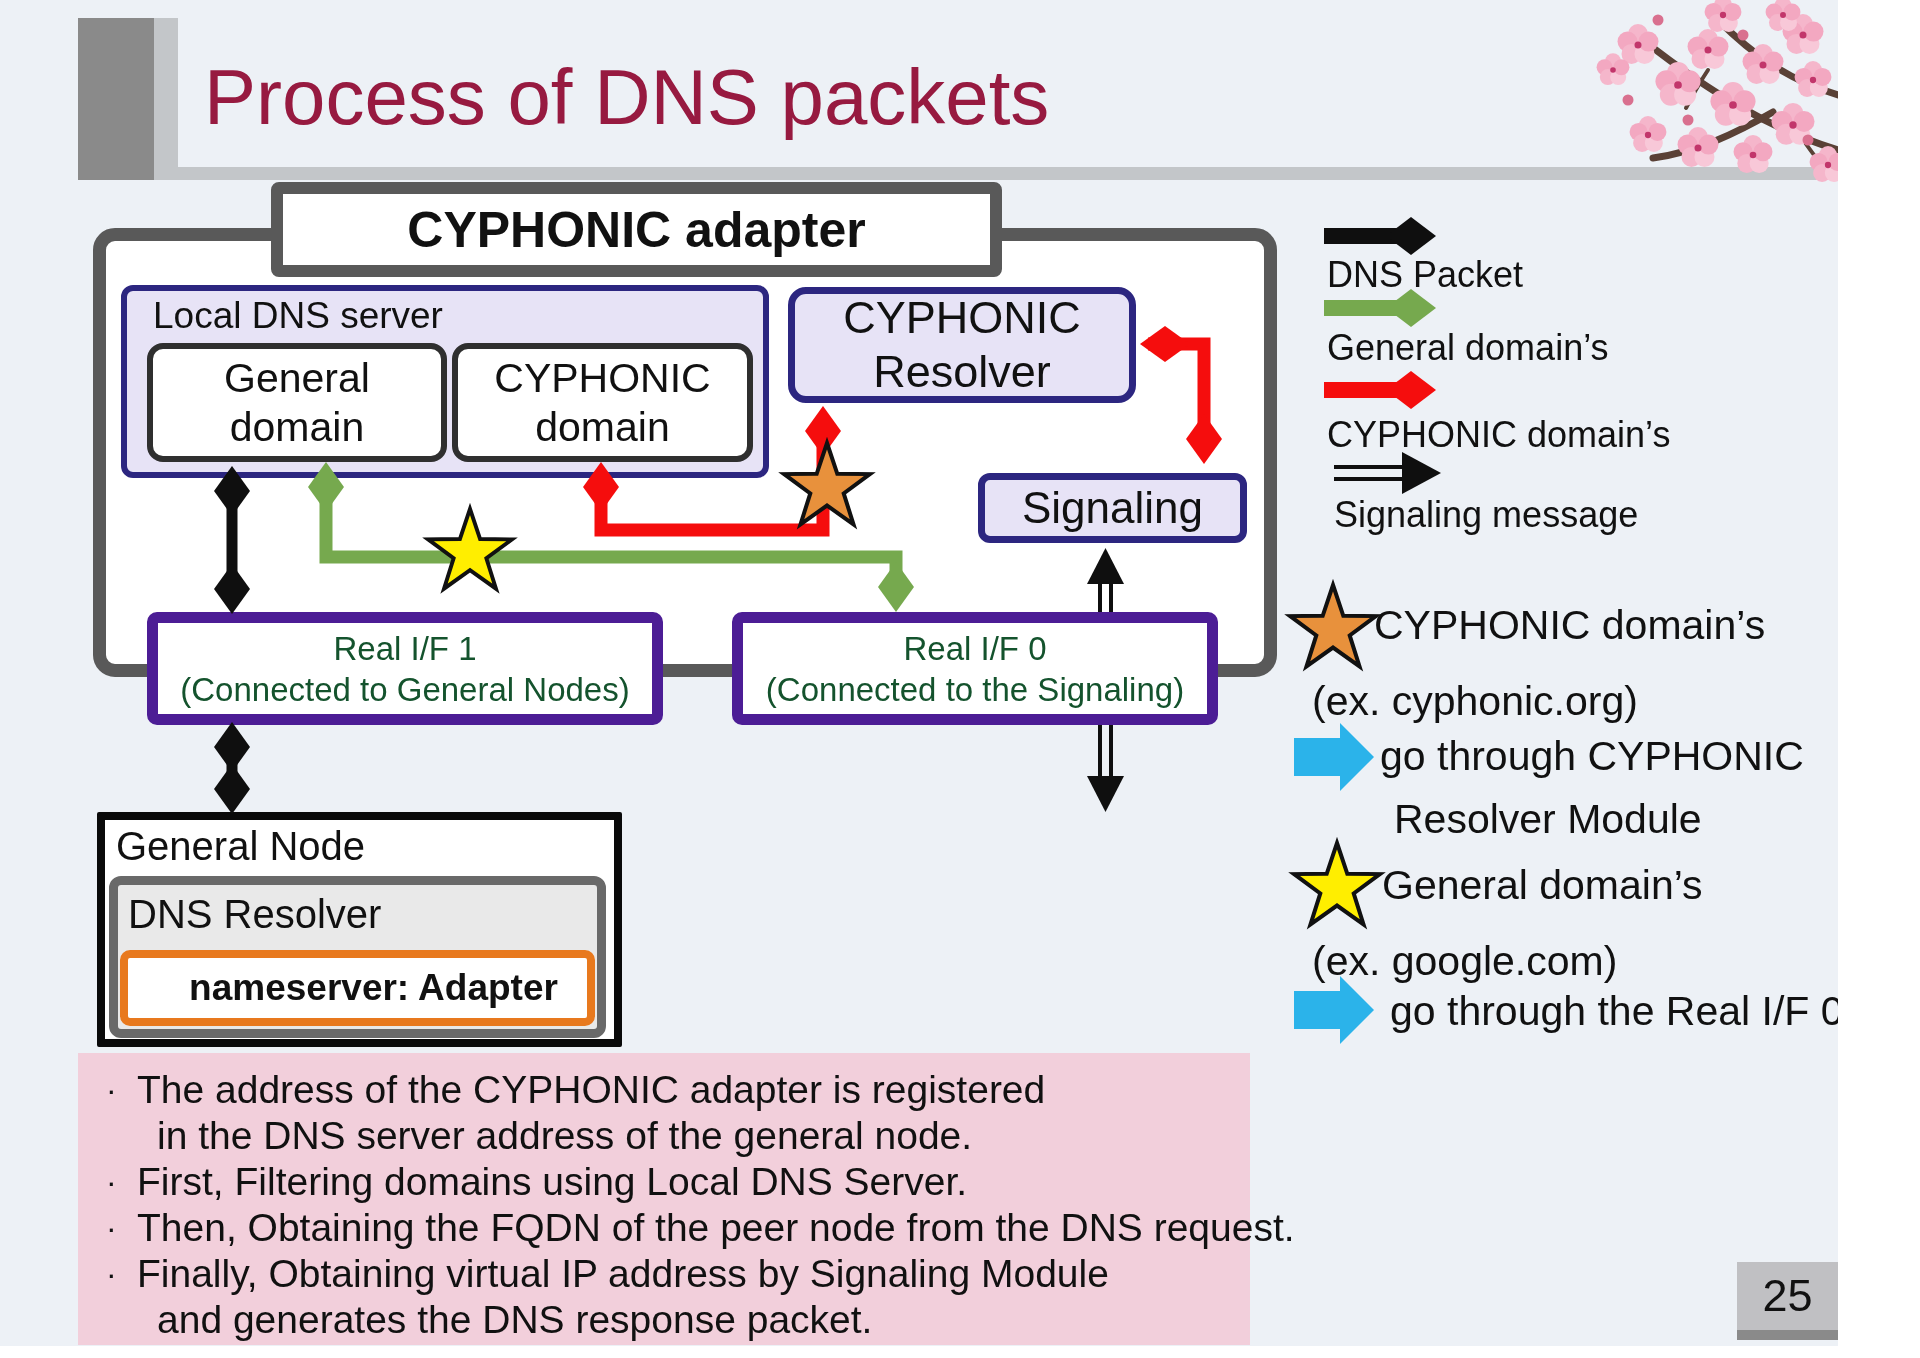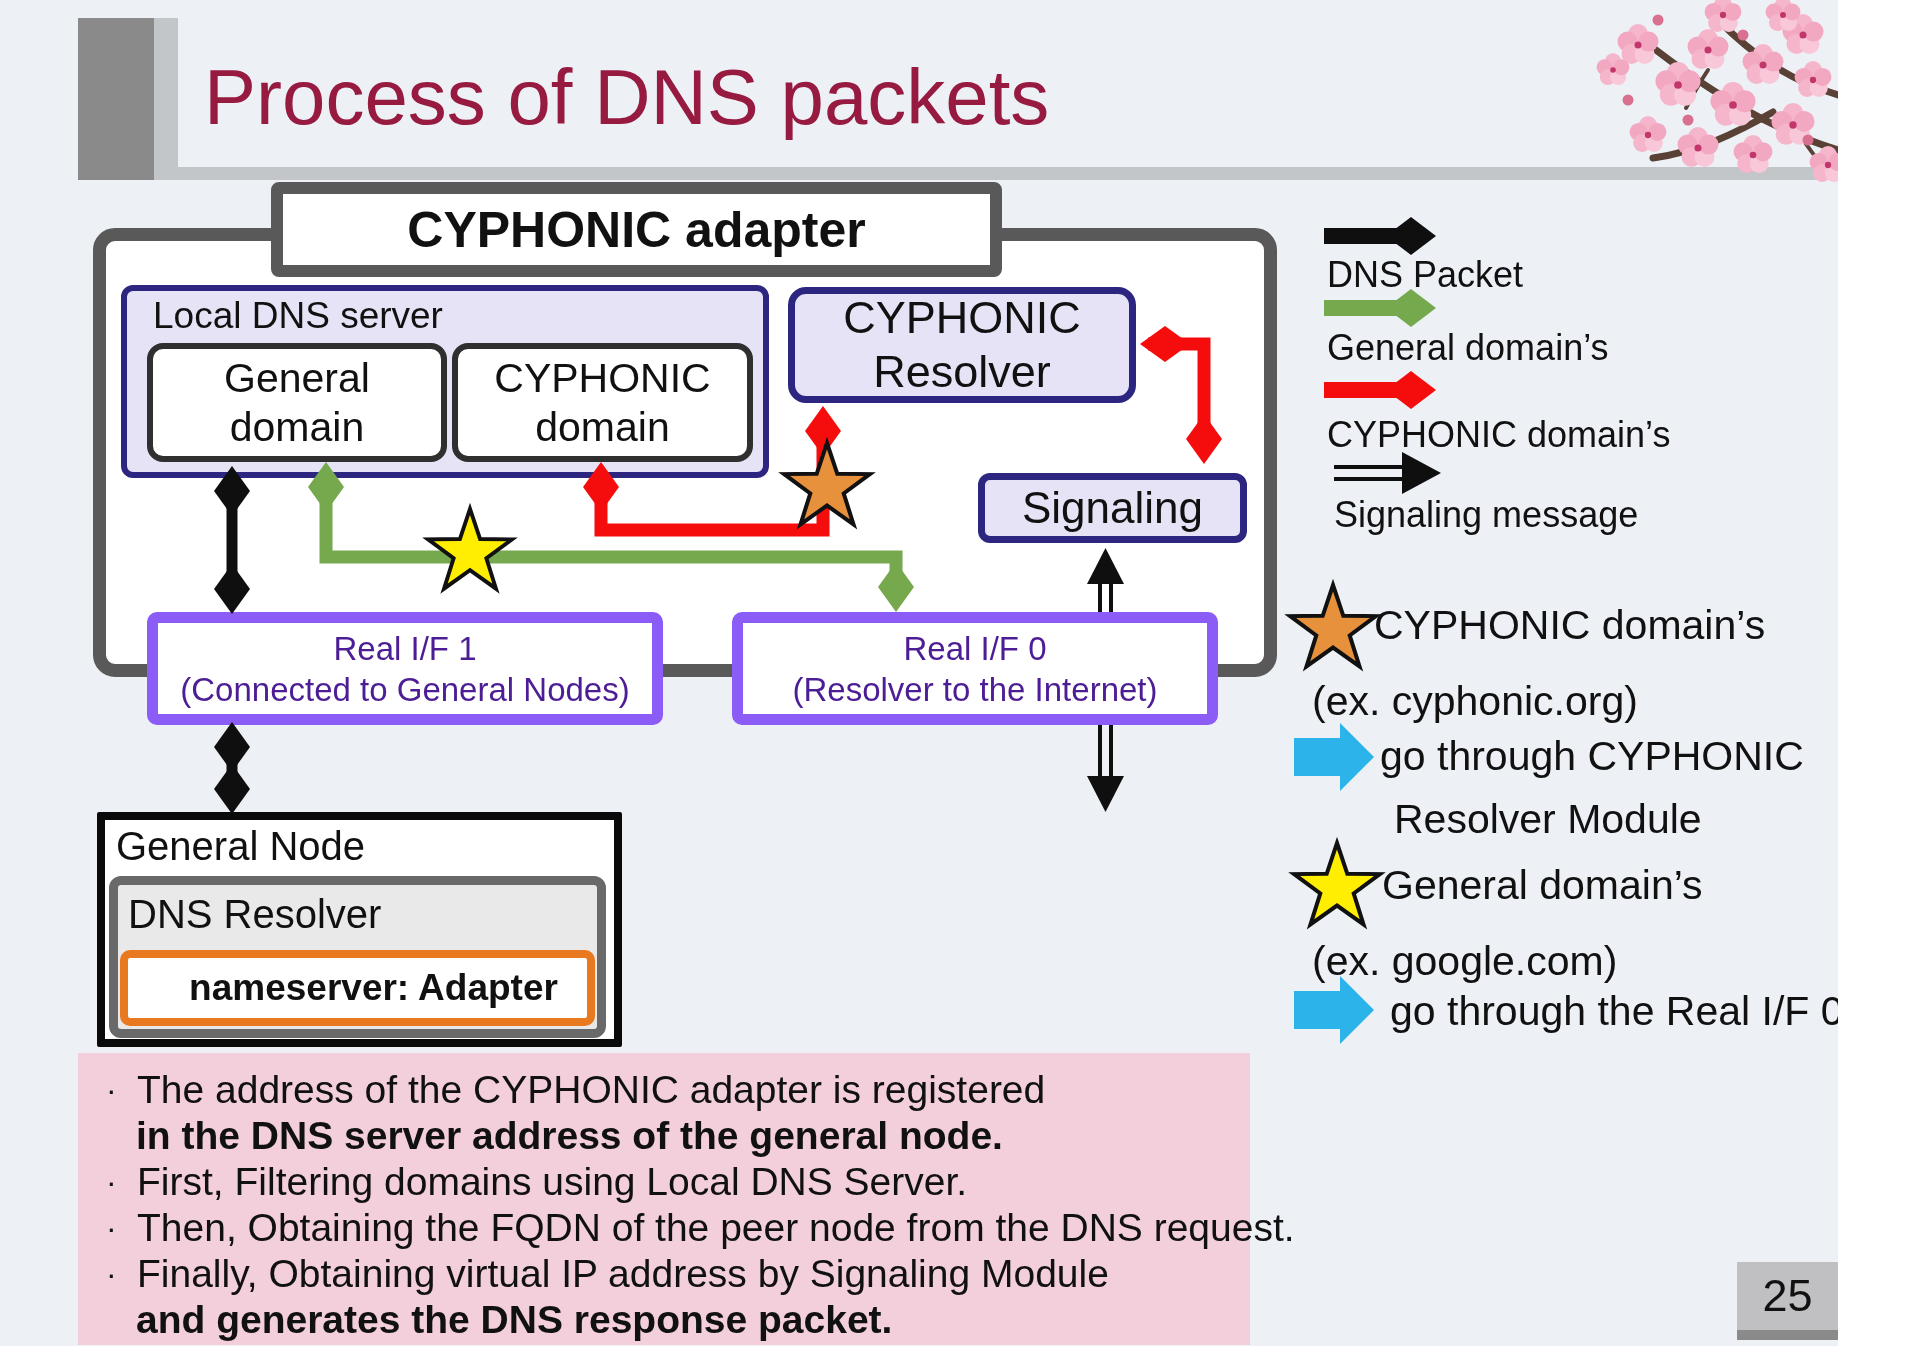--- a/index.html
+++ b/index.html
@@ -16,37 +16,37 @@
   
   #adapter-box{left:93px;top:228px;width:1184px;height:449px;border:13px solid #595959;border-radius:22px;background:#ffffff;}
   #adapter-title{left:271px;top:182px;width:731px;height:95px;border:12px solid #595959;border-radius:8px;font-size:50px;font-weight:bold;color:#111;z-index:3;}
   .lav{background:#e7e3f6;border:7px solid #2c2680;}
   #local-dns{left:121px;top:285px;width:648px;height:193px;border-radius:12px;border-width:6px;z-index:2;}
   #local-dns-label{left:153px;top:295px;font-size:37px;color:#111;z-index:3;}
   #general-domain{left:147px;top:343px;width:300px;height:119px;border:6px solid #2f2f2f;border-radius:16px;font-size:41px;line-height:49px;color:#111;z-index:3;}
   #cyphonic-domain{left:452px;top:343px;width:301px;height:119px;border:6px solid #2f2f2f;border-radius:16px;font-size:41px;line-height:49px;color:#111;z-index:3;}
   #resolver-box{left:788px;top:287px;width:348px;height:116px;border-radius:18px;font-size:45px;line-height:54px;color:#111;z-index:2;}
   #signaling-box{left:978px;top:473px;width:269px;height:70px;border-radius:12px;font-size:44px;color:#111;z-index:2;}
-  .realif{border:11px solid #8b5cf6;border-radius:10px;font-size:33px;line-height:41px;color:#4c1d95;z-index:2;}
+  .realif{border:11px solid #4c1d95;border-radius:10px;font-size:33px;line-height:41px;color:#14532d;z-index:2;}
   #real-if1{left:147px;top:612px;width:516px;height:113px;}
   #real-if0{left:732px;top:612px;width:486px;height:113px;}
   #general-node{left:97px;top:812px;width:525px;height:235px;border:8px solid #0a0a0a;border-radius:2px;z-index:2;}
   #general-node-label{left:116px;top:824px;font-size:40px;color:#111;z-index:3;}
   #dns-resolver{left:109px;top:876px;width:497px;height:162px;background:#e9e9e9;border:9px solid #696969;border-radius:12px;z-index:3;}
   #dns-resolver-label{left:128px;top:892px;font-size:40px;color:#111;z-index:4;}
   #nameserver-box{left:120px;top:950px;width:475px;height:76px;border:8px solid #e8791e;border-radius:10px;font-size:37px;font-weight:bold;color:#111;z-index:4;padding-left:32px;}
   #internet-box{left:749px;top:815px;width:526px;height:80px;border:8px dashed #0a0a0a;font-size:47px;font-weight:bold;color:#111;z-index:2;}
   
   .legend-label{position:absolute;font-size:36px;color:#111;white-space:nowrap;}
   .note-text{position:absolute;font-size:41px;color:#111;white-space:nowrap;}
   
   #notes-panel{left:78px;top:1053px;width:1172px;height:292px;background:#f2cfdb;z-index:2;padding-top:14px;}
   .note-line{position:relative;padding-left:59px;font-size:39px;line-height:46px;color:#111;white-space:nowrap;}
   .note-line .bullet{position:absolute;left:28px;top:0px;font-size:32px;}
-  .note-line.cont{padding-left:58px;font-weight:bold;}
+  .note-line.cont{padding-left:79px;}
   
   #page-box{left:1737px;top:1262px;width:101px;height:78px;background:#c0c0c3;z-index:2;}
   #page-box .num{width:100%;height:68px;display:flex;align-items:center;justify-content:center;font-size:45px;color:#111;}
   #page-box .strip{width:100%;height:10px;background:#8a8a8a;}
   #overlay{position:absolute;left:0;top:0;width:1838px;height:1346px;z-index:5;pointer-events:none;}
   #blossoms{position:absolute;left:1558px;top:0px;width:280px;height:200px;z-index:1;}
 </style>
 </head>
 <body>
 
@@ -121,21 +121,21 @@
     </div>
 
     <div id="signaling-box" class="box lav ctr">Signaling</div>
 
     <div id="real-if1" class="box realif ctr">
       <span>Real I/F 1</span>
       <span>(Connected to General Nodes)</span>
     </div>
     <div id="real-if0" class="box realif ctr">
       <span>Real I/F 0</span>
-      <span>(Resolver to the Internet)</span>
+      <span>(Connected to the Signaling)</span>
     </div>
 
     <div id="general-node" class="box"></div>
     <div id="general-node-label" class="abs">General Node</div>
     <div id="dns-resolver" class="box"></div>
     <div id="dns-resolver-label" class="abs">DNS Resolver</div>
     <div id="nameserver-box" class="box ctr">nameserver: Adapter</div>
 
 
     <div class="legend-label" style="left:1327px;top:254px;">DNS Packet</div>

